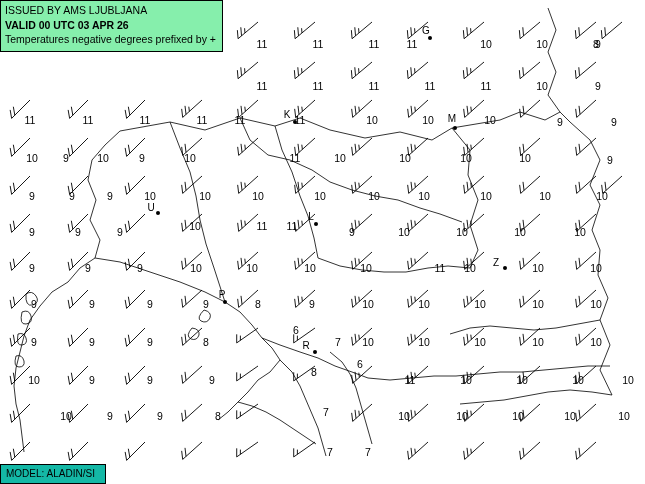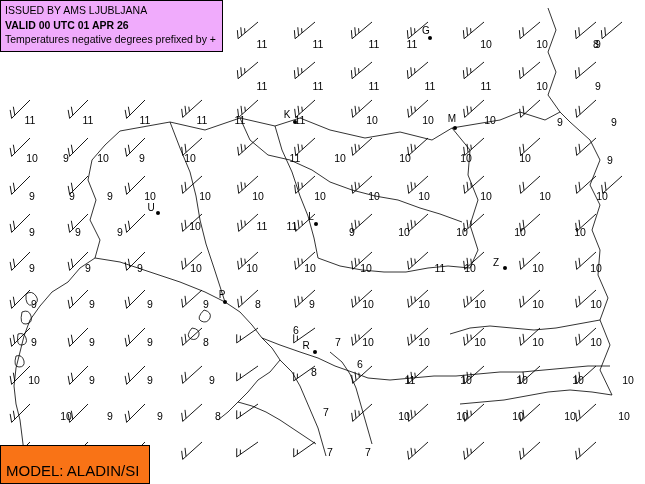--- a/index.html
+++ b/index.html
@@ -6,37 +6,37 @@
   #root{
     position:relative;
     width:645px;height:484px;
     background:#ffffff;
     font-family:"Liberation Sans", sans-serif;
     overflow:hidden;
   }
   #mapsvg{position:absolute;left:0;top:0;width:645px;height:484px;}
   .legend{
     position:absolute;left:0;top:0;
-    background:#f0abfc;
+    background:#86efac;
     border:1px solid #000000;
     padding:2px 6px 4px 4px;
     font-size:10.5px;
     line-height:14.5px;
     color:#000000;
     z-index:20;
     white-space:nowrap;
   }
   .legend div{white-space:nowrap;}
   .legend b{font-weight:bold;}
   .model{
     position:absolute;left:0;bottom:0;
-    background:#f97316;
+    background:#14b8a6;
     border:1px solid #000000;
-    padding:16px 10px 4px 5px;
-    font-size:15px;
+    padding:3px 10px 4px 5px;
+    font-size:10px;
     color:#000000;
     z-index:20;
   }
   .temp{
     position:absolute;
     font-size:10.5px;
     color:#000000;
     transform:translate(-50%,-50%);
     white-space:nowrap;
   }
@@ -917,21 +917,21 @@
       <div class="city-dot" style="left: 505px; top: 268px;"></div>
       <div class="city-label" style="left: 496px; top: 262px;">Z</div>
       <div class="city-dot" style="left: 225px; top: 302px;"></div>
       <div class="city-label" style="left: 222px; top: 294px;">P</div>
       <div class="city-dot" style="left: 315px; top: 352px;"></div>
       <div class="city-label" style="left: 306px; top: 345px;">R</div>
     </div>
 
   <div class="legend">
     <div>ISSUED BY AMS LJUBLJANA</div>
-    <div style="font-weight:bold">VALID 00 UTC 01 APR 26</div>
+    <div style="font-weight:bold">VALID 00 UTC 03 APR 26</div>
     <div>Temperatures negative degrees prefixed by +</div>
   </div>
 
   <div class="model">
     <span>MODEL: ALADIN/SI</span>
   </div>
 
 </div>
 
 </body></html>

